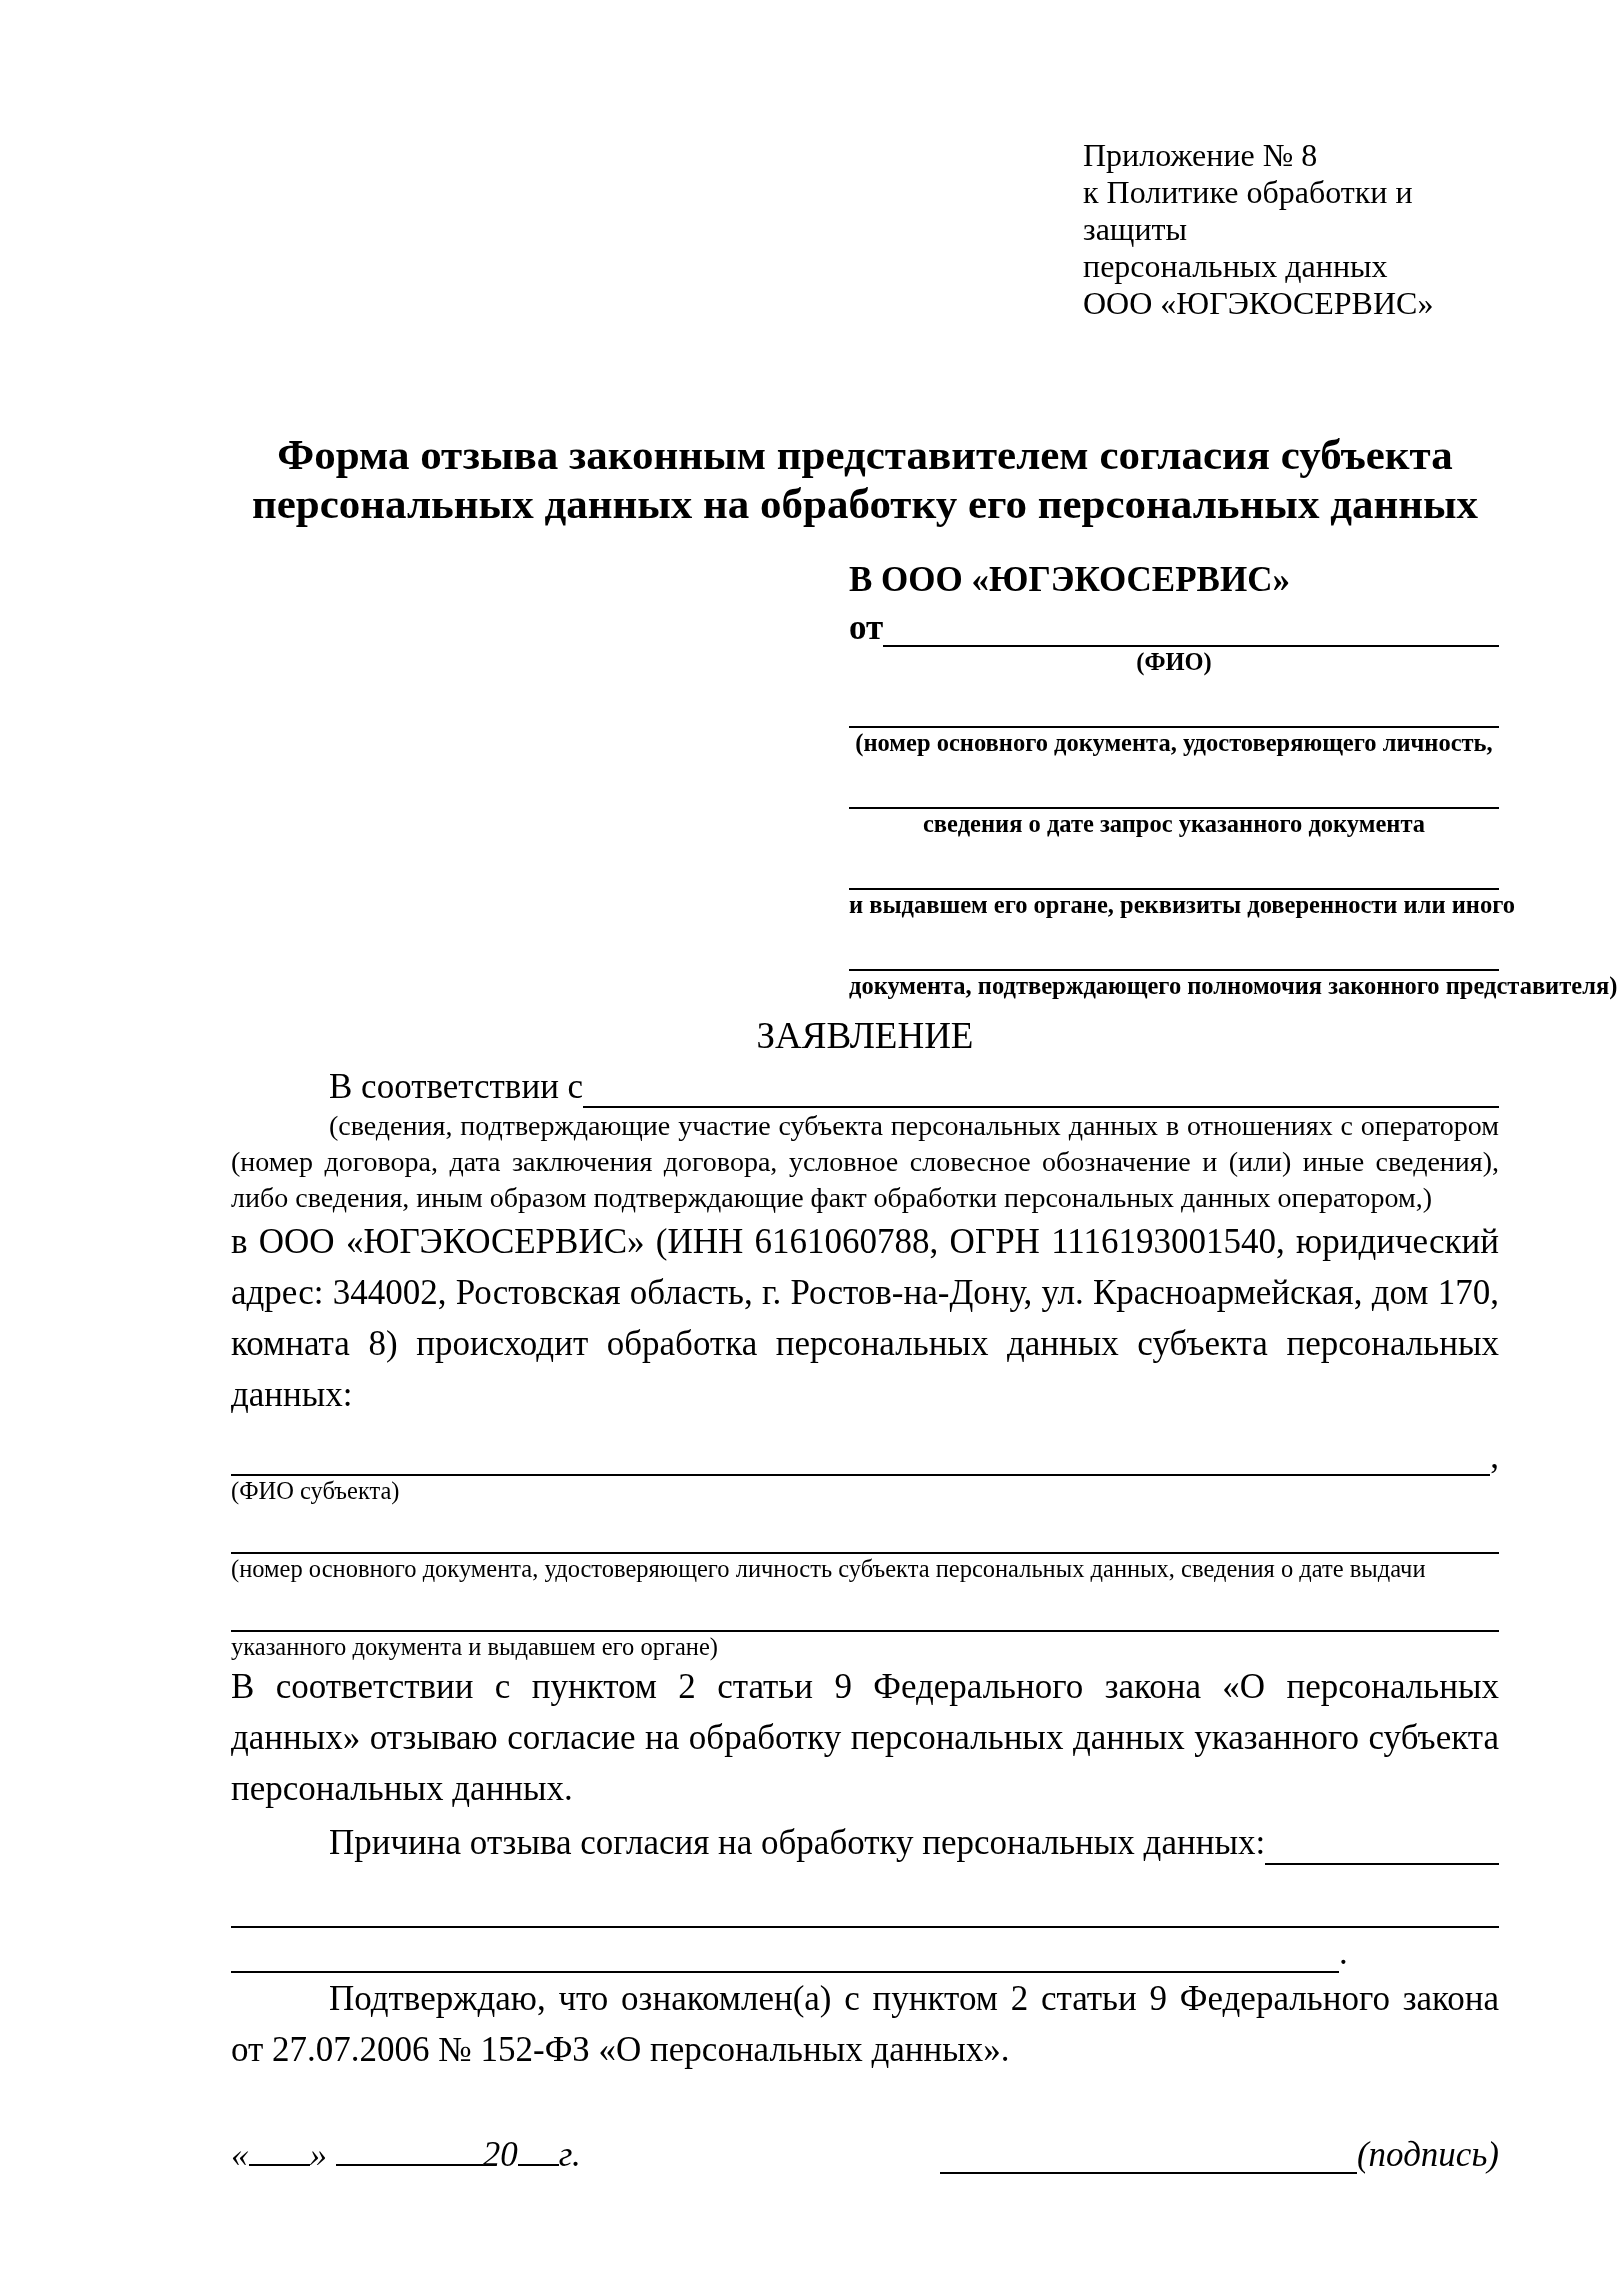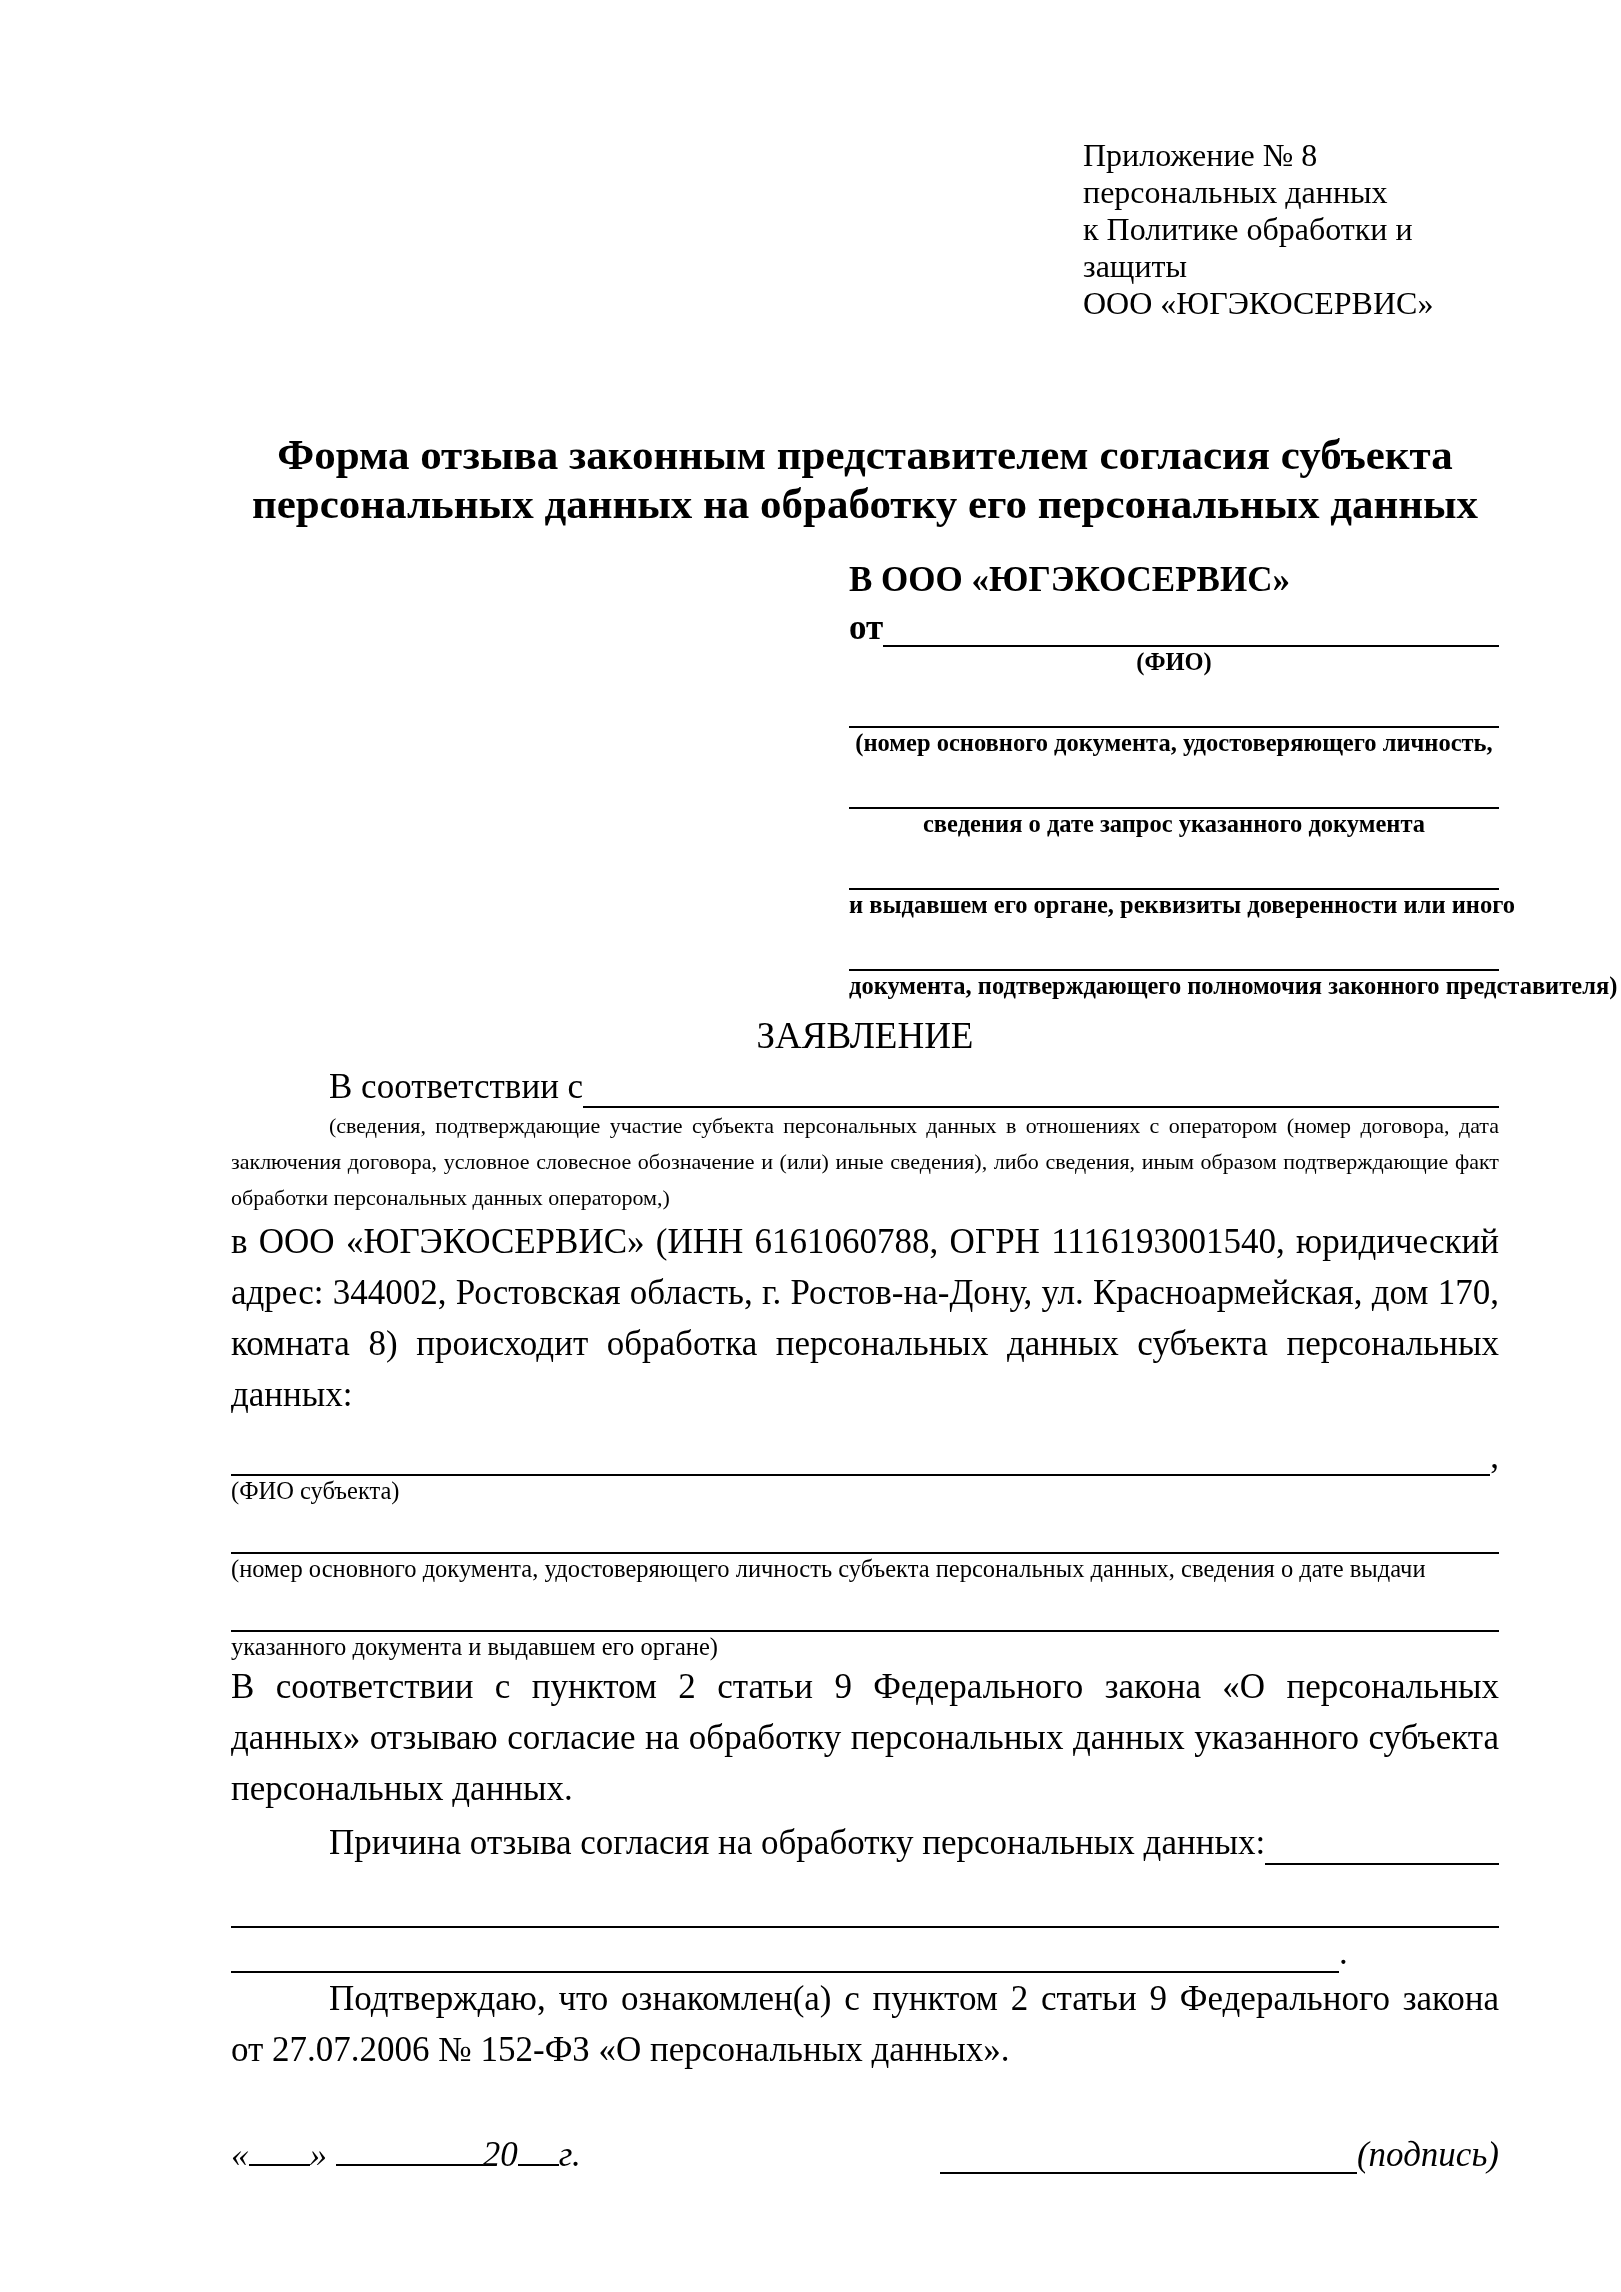--- a/index.html
+++ b/index.html
@@ -56,21 +56,21 @@
   
   .stmt-heading {
     margin-top: 11.8px;
     text-align: center;
     font-size: 37px;
     line-height: 47px;
   }
   .intro-row { height: 49px; }
   .intro-row .lbl { padding-left: 98px; line-height: 43px; }
   .fine-print {
-    font-size: 22px;
+    font-size: 28px;
     line-height: 36px;
     text-align: justify;
     text-indent: 98px;
   }
   .para {
     font-size: 35px;
     line-height: 51px;
     text-align: justify;
   }
   .para.indent { text-indent: 98px; }
@@ -102,22 +102,22 @@
   .footer .sig .fill { flex: 0 0 417px; }
   .nowrap { white-space: nowrap; }
 </style>
 </head>
 <body>
 
 <div class="page">
 
   <div class="appendix">
     <div>Приложение № 8</div>
+    <div>к Политике обработки и защиты</div>
     <div>персональных данных</div>
-    <div>к Политике обработки и защиты</div>
     <div>ООО «ЮГЭКОСЕРВИС»</div>
   </div>
 
   <div class="doc-title">
     <div>Форма отзыва законным представителем согласия субъекта</div>
     <div>персональных данных на обработку его персональных данных</div>
   </div>
 
   <div class="recipient">
     <div class="to-line">В ООО «ЮГЭКОСЕРВИС»</div>

